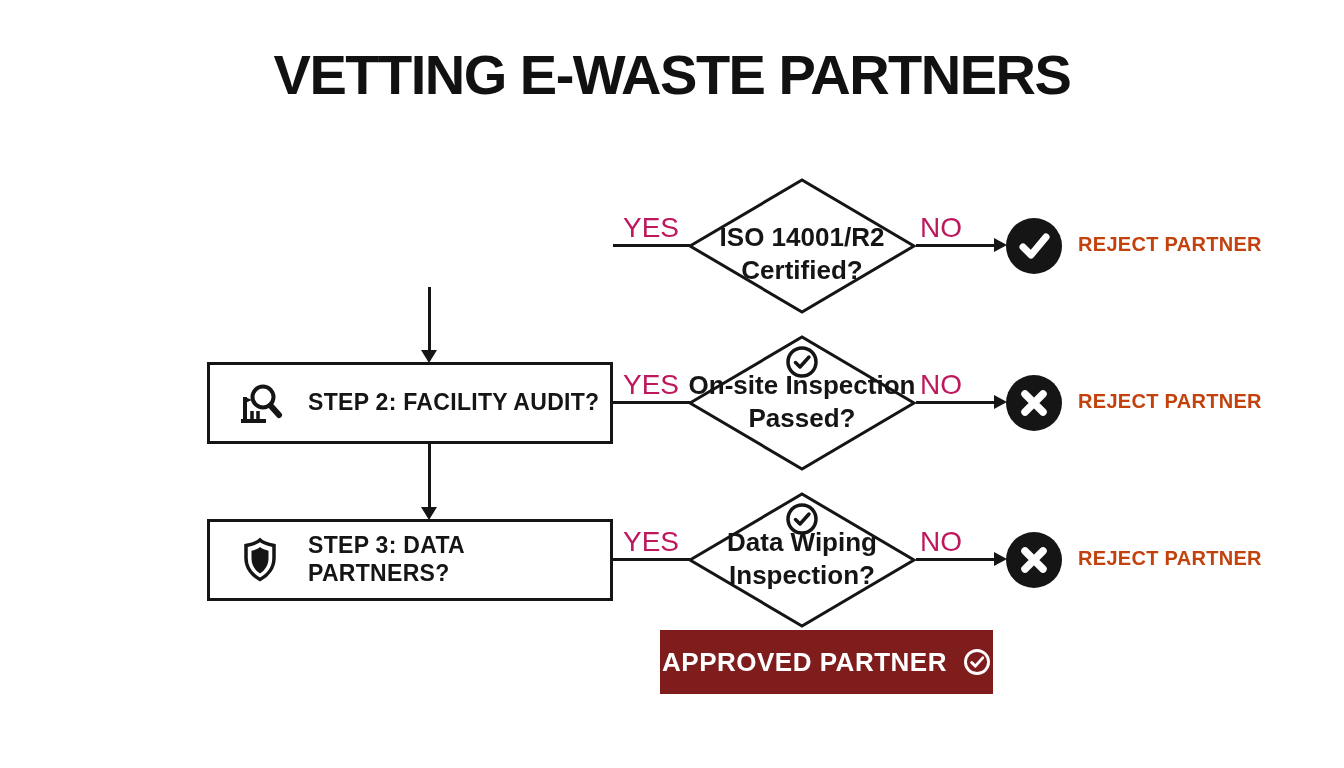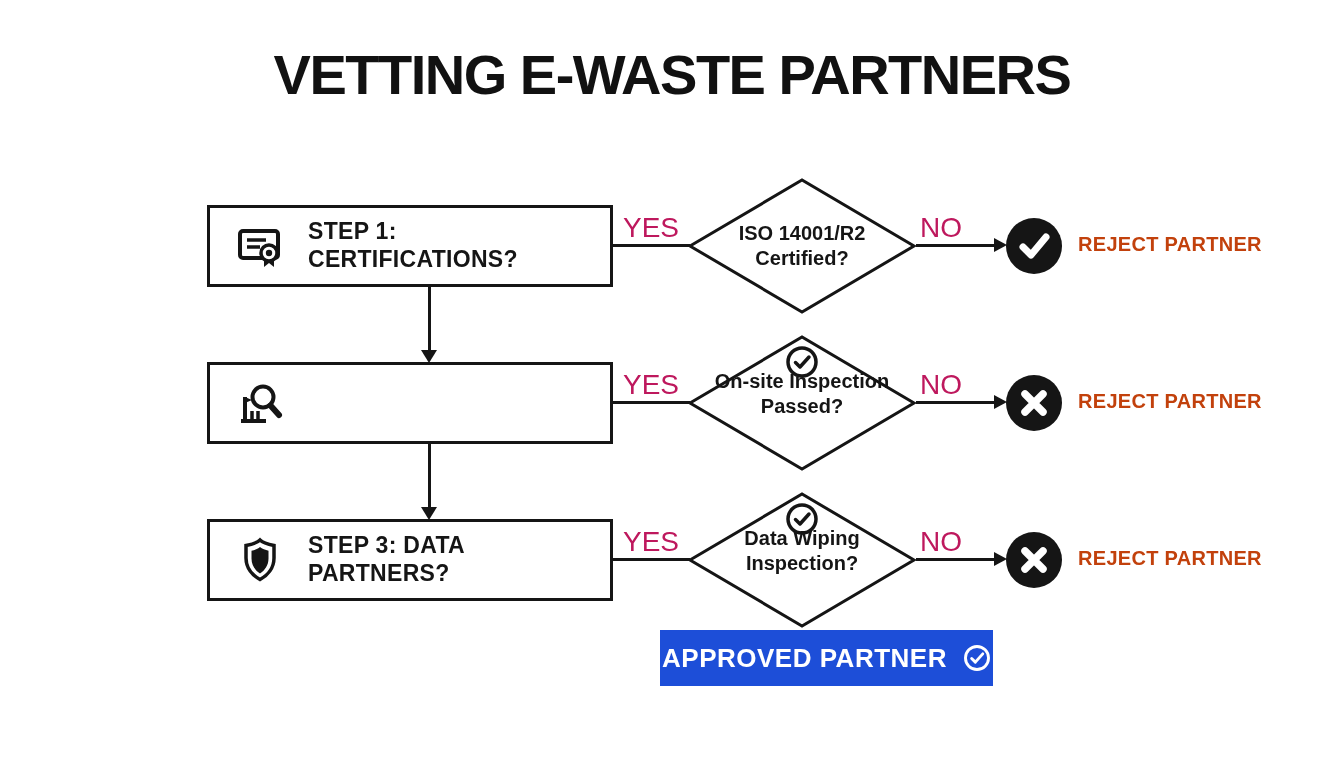--- a/index.html
+++ b/index.html
@@ -49,21 +49,21 @@
     font-size:28px;font-weight:normal;color:#be185d;
   }
   .yes-label{left:606px;}
   .no-label{left:896px;text-align:center;}
 
   
   .diamond-svg{position:absolute;left:686px;top:0;}
   .decision-icon{position:absolute;left:785px;top:12px;}
   .decision-text{
     position:absolute;left:687px;width:230px;text-align:center;
-    font-size:20px;font-weight:bold;line-height:1.25;
+    font-size:26px;font-weight:bold;line-height:1.25;
     white-space:pre-line;color:#151515;
   }
   .dt-center{top:45px;}
   .dt-low{top:36px;}
 
   
   .outcome-circle{
     position:absolute;left:1006px;top:42px;width:56px;height:56px;
     border-radius:50%;background:#151515;
     display:flex;align-items:center;justify-content:center;
@@ -80,48 +80,35 @@
   .varrow{
     position:absolute;left:421px;width:0;height:0;
     border-left:8px solid transparent;border-right:8px solid transparent;
     border-top:13px solid #151515;
   }
   .va1{top:350px;}
   .va2{top:507px;}
 
   
   .approved-box{
-    position:absolute;left:660px;top:630px;width:333px;height:56px;
-    background:#1d4ed8;display:flex;align-items:center;justify-content:center;gap:16px;
+    position:absolute;left:660px;top:630px;width:333px;height:64px;
+    background:#7f1d1d;display:flex;align-items:center;justify-content:center;gap:16px;
   }
   .approved-label{
     color:#fff;font-size:26px;font-weight:bold;letter-spacing:.5px;white-space:nowrap;
   }
 </style>
 </head>
 <body>
 
 <div class="canvas">
 
   <div class="title">VETTING E-WASTE PARTNERS</div>
 
   <div class="flow-row r1">
-    <div class="step-box">
-      <span class="step-icon">
-        <svg width="48" height="48" viewBox="0 0 48 48">
-          <rect x="4" y="9" width="38" height="27" rx="3" fill="none" stroke="#151515" stroke-width="4"></rect>
-          <line x1="11" y1="18" x2="30" y2="18" stroke="#151515" stroke-width="3.5"></line>
-          <line x1="11" y1="25" x2="24" y2="25" stroke="#151515" stroke-width="3.5"></line>
-          <path d="M28 36 L28 45 L33 41 L38 45 L38 36 Z" fill="#151515"></path>
-          <circle cx="33" cy="31" r="8" fill="#ffffff" stroke="#151515" stroke-width="3.5"></circle>
-          <circle cx="33" cy="31" r="3.2" fill="#151515"></circle>
-        </svg>
-      </span>
-      <span class="step-label">STEP 1: CERTIFICATIONS?</span>
-    </div>
     <span class="edge-label yes-label">YES</span>
     <div class="yes-line"></div>
     <svg class="diamond-svg" width="232" height="140">
       <polygon points="4,70 116,4 228,70 116,136" fill="#ffffff" stroke="#151515" stroke-width="3"></polygon>
     </svg>
     <div class="decision-text dt-center">ISO 14001/R2
 Certified?</div>
     <span class="edge-label no-label">NO</span>
     <div class="no-line"></div>
     <div class="no-arrowhead"></div>
@@ -139,20 +126,21 @@
         <svg width="48" height="48" viewBox="0 0 48 48">
           <line x1="5" y1="42" x2="30" y2="42" stroke="#151515" stroke-width="4"></line>
           <line x1="9" y1="40" x2="9" y2="18" stroke="#151515" stroke-width="4"></line>
           <path d="M9 18 L16 21 L9 24 Z" fill="#151515"></path>
           <line x1="16" y1="40" x2="16" y2="32" stroke="#151515" stroke-width="3.5"></line>
           <line x1="22" y1="40" x2="22" y2="32" stroke="#151515" stroke-width="3.5"></line>
           <circle cx="27" cy="18" r="10.5" fill="none" stroke="#151515" stroke-width="4"></circle>
           <line x1="34.5" y1="26.5" x2="43" y2="36" stroke="#151515" stroke-width="6" stroke-linecap="round"></line>
         </svg>
       </span>
+      <span class="step-label">STEP 2: FACILITY AUDIT?</span>
     </div>
     <span class="edge-label yes-label">YES</span>
     <div class="yes-line"></div>
     <svg class="diamond-svg" width="232" height="140">
       <polygon points="4,70 116,4 228,70 116,136" fill="#ffffff" stroke="#151515" stroke-width="3"></polygon>
     </svg>
     <svg class="decision-icon" width="34" height="34" viewBox="0 0 34 34">
       <circle cx="17" cy="17" r="14" fill="#ffffff" stroke="#151515" stroke-width="3.5"></circle>
       <path d="M10.5 17.5 L15 22 L24 12" fill="none" stroke="#151515" stroke-width="3.5" stroke-linecap="round" stroke-linejoin="round"></path>
     </svg>

